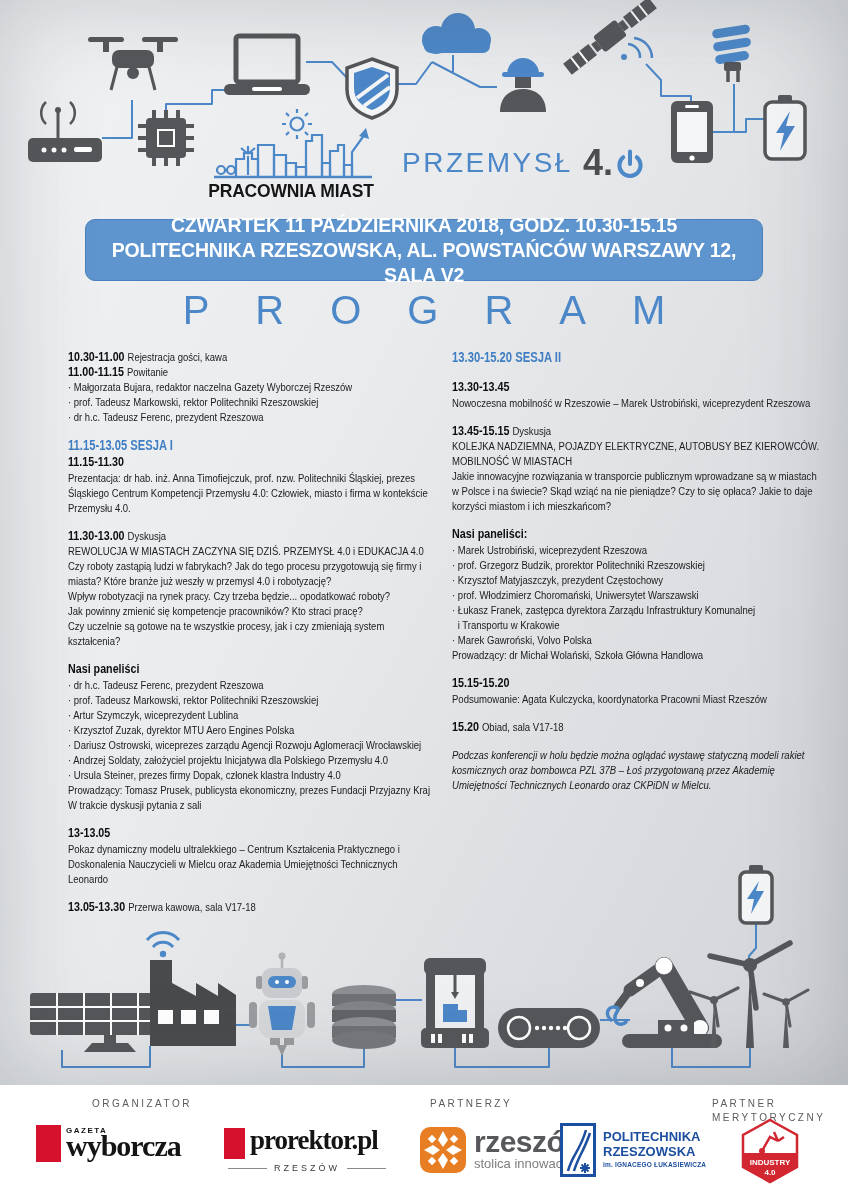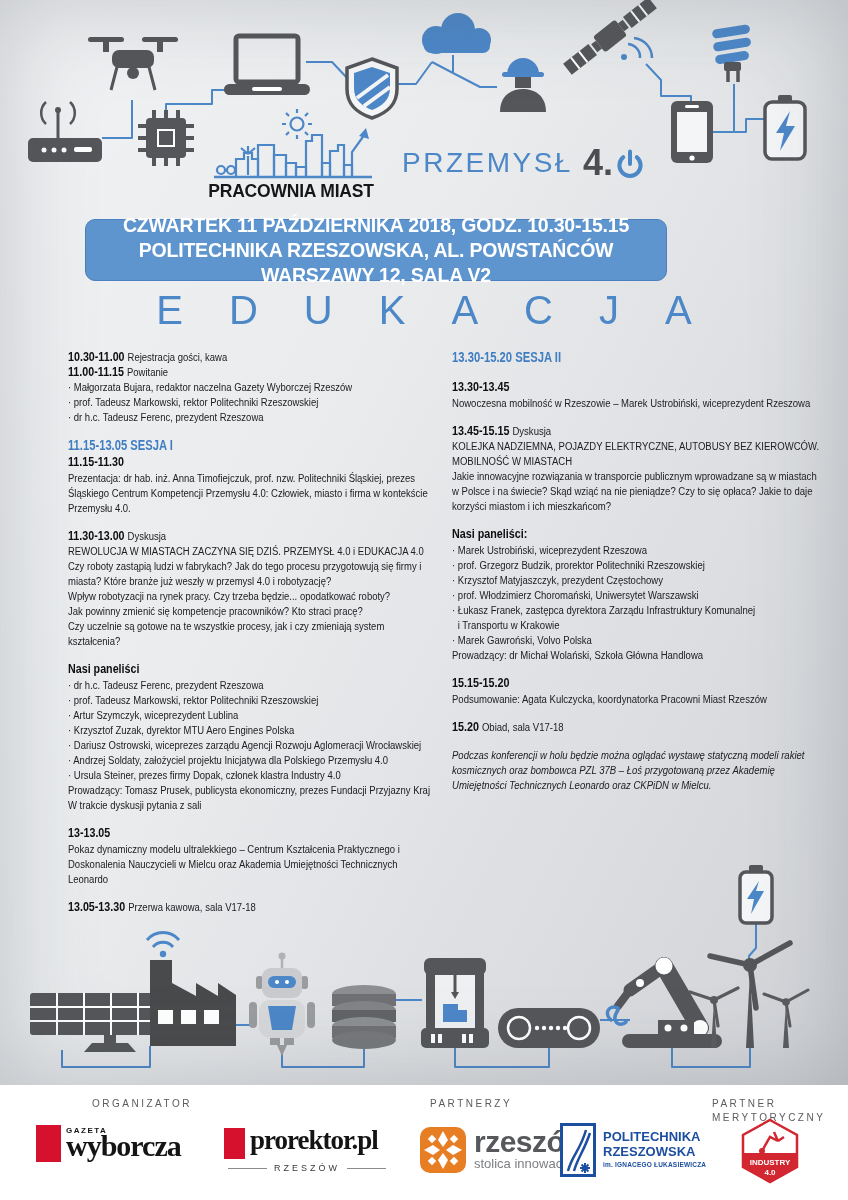--- a/index.html
+++ b/index.html
@@ -12,21 +12,21 @@
 
   
   .deco-top{position:absolute;left:0;top:0;}
   .pm-name{position:absolute;left:193px;top:181px;width:196px;text-align:center;
            font-size:17.5px;font-weight:bold;letter-spacing:-.2px;color:#161617;}
   .brand{position:absolute;left:402px;top:142px;display:flex;align-items:center;}
   .brand .b1{font-size:28px;color:#4c87c8;letter-spacing:2.5px;}
   .brand .b2{font-size:36px;font-weight:bold;color:#4b4d50;margin-left:10px;letter-spacing:0;}
   .brand svg{margin-left:3px;margin-top:4px;}
 
-  .banner{position:absolute;left:85px;top:219px;width:582px;height:62px;background:#5e95cf;
+  .banner{position:absolute;left:85px;top:219px;width:678px;height:62px;background:#5e95cf;
           border:1.5px solid #4a80bd;border-radius:10px;box-sizing:border-box;
           color:#fff;font-weight:bold;font-size:19.5px;letter-spacing:-.2px;text-align:center;
           display:flex;flex-direction:column;justify-content:center;line-height:25px;}
 
   .program-heading{position:absolute;left:0;top:288px;width:100%;box-sizing:border-box;
           text-align:center;font-size:40px;font-weight:normal;color:#4c87c8;
           letter-spacing:46px;padding-left:46px;}
 
   
   .columns{position:absolute;left:68px;top:349px;width:714px;display:flex;}
@@ -227,21 +227,21 @@
       <path d="M7.2 8.2 A10.6 10.6 0 1 0 20.8 8.2" stroke="#4c87c8" stroke-width="4" fill="none" stroke-linecap="round"></path>
       <line x1="14" y1="2.5" x2="14" y2="15" stroke="#4c87c8" stroke-width="4" stroke-linecap="round"></line>
     </svg>
   </div>
 
   <div class="banner">
     <div>CZWARTEK 11 PAŹDZIERNIKA 2018, GODZ. 10.30-15.15</div>
     <div>POLITECHNIKA RZESZOWSKA, AL. POWSTAŃCÓW WARSZAWY 12, SALA V2</div>
   </div>
 
-  <div class="program-heading">EDUKACJA</div>
+  <div class="program-heading">PROGRAM</div>
 
   <div class="columns">
     <div class="colL">
       <div class="col-inner">
           <div class="pblock">
             <div class="ln k-tb"><b class="tm">10.30-11.00 </b>Rejestracja gości, kawa</div>
             <div class="ln k-tb"><b class="tm">11.00-11.15 </b>Powitanie</div>
             <div class="ln k-bullet">· Małgorzata Bujara, redaktor naczelna Gazety Wyborczej Rzeszów</div>
             <div class="ln k-bullet">· prof. Tadeusz Markowski, rektor Politechniki Rzeszowskiej</div>
             <div class="ln k-bullet">· dr h.c. Tadeusz Ferenc, prezydent Rzeszowa</div>

